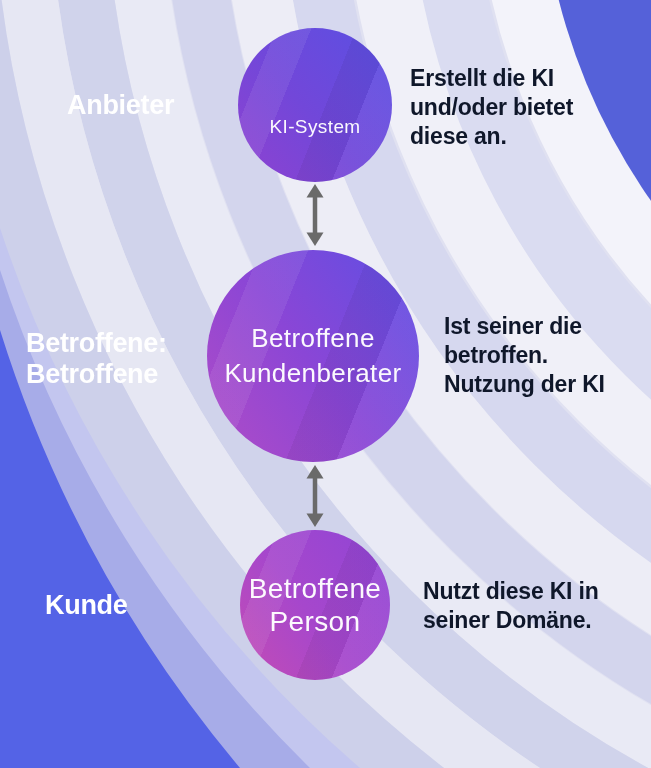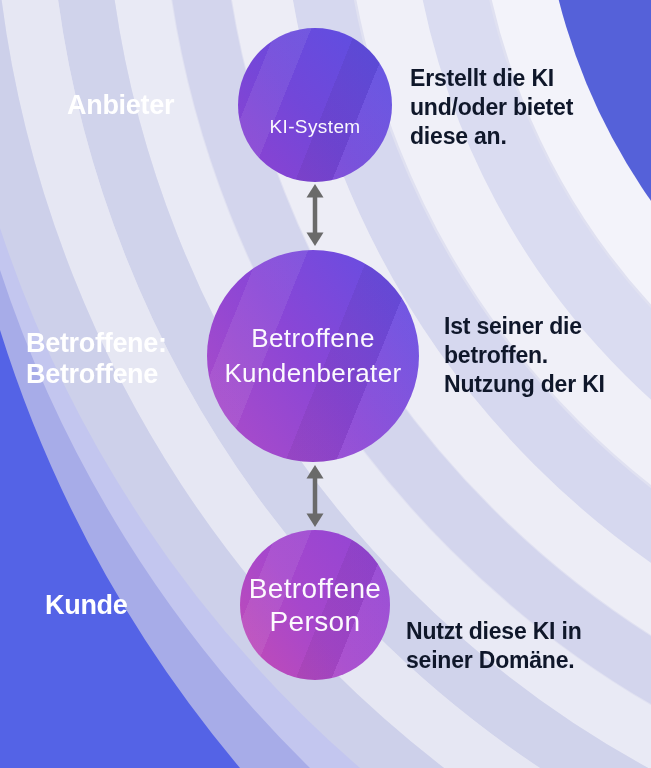--- a/index.html
+++ b/index.html
@@ -46,21 +46,21 @@
   .label-anbieter{left:67px;top:90px;width:200px;}
   .label-betreiber{left:26px;top:328px;width:200px;}
   .label-kunde{left:45px;top:590px;width:200px;}
   
   .desc{
     position:absolute;color:#0f172a;font-weight:700;
     font-size:23px;line-height:29px;letter-spacing:-0.2px;
   }
   .desc-top{left:410px;top:64px;}
   .desc-middle{left:444px;top:312px;}
-  .desc-bottom{left:406px;top:577px;margin-top:40px;}
+  .desc-bottom{left:423px;top:577px;}
   
   .arrow{position:absolute;width:30px;height:64px;}
   .arrow-1{left:300px;top:183px;}
   .arrow-2{left:300px;top:464px;}
 </style>
 </head>
 <body>
 
 <div class="canvas">
 

